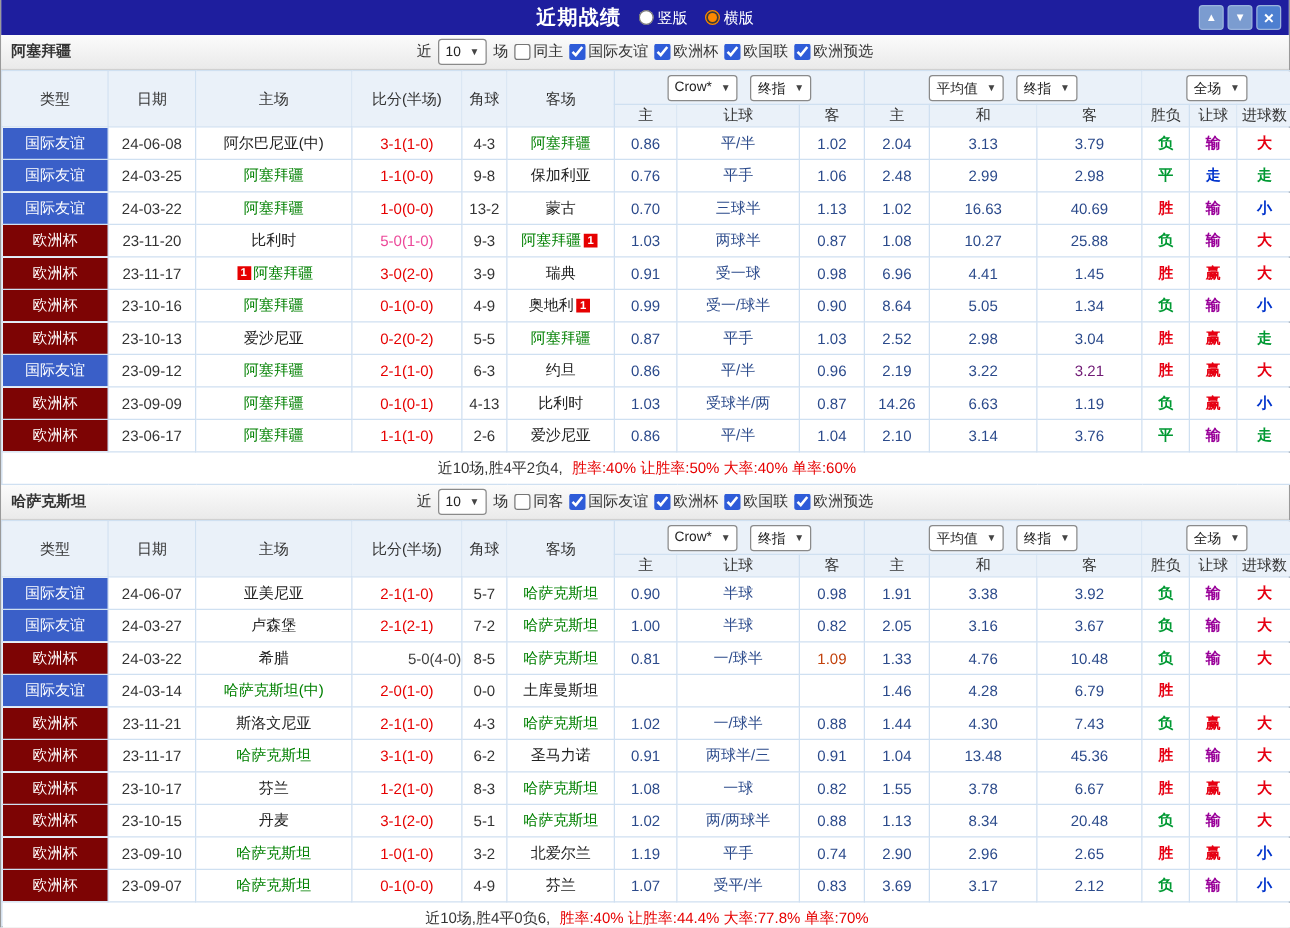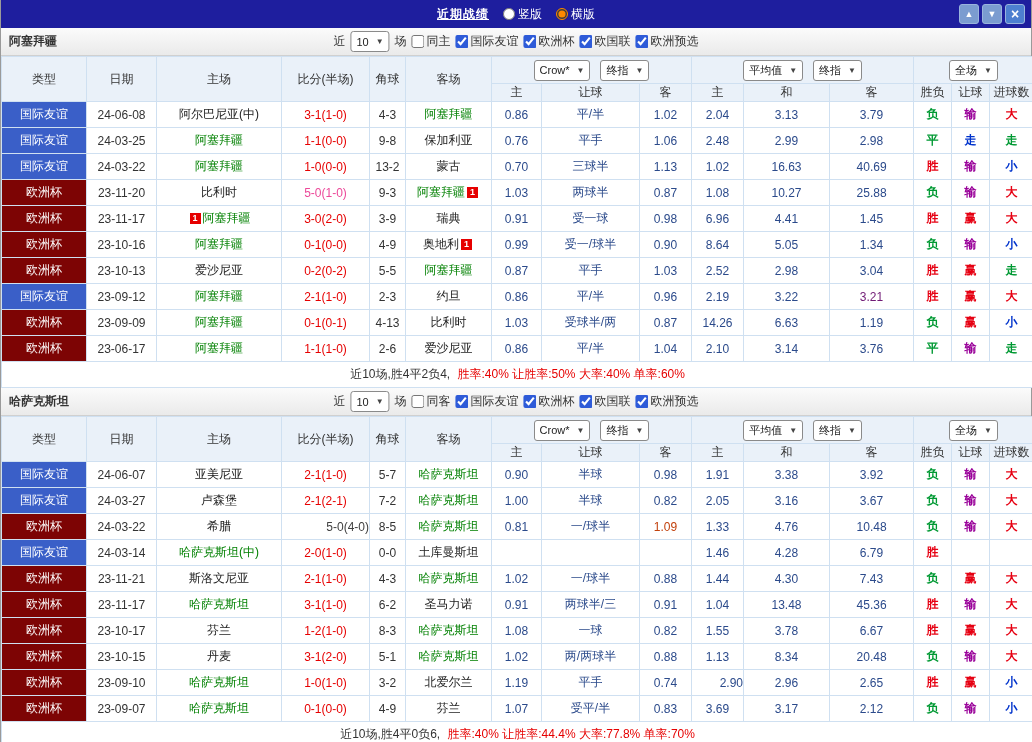--- a/index.html
+++ b/index.html
@@ -4,21 +4,21 @@
 <style>
   html,body{margin:0;padding:0;}
   body{
     width:1032px;height:742px;overflow:hidden;background:#fff;
     font-family:"Liberation Sans","DejaVu Sans",sans-serif;font-size:12px;color:#333;
   }
   .app{width:1032px;height:742px;box-sizing:border-box;border:1px solid #9a9a9a;border-top:none;}
   
   .titlebar{height:28px;background:#1e1e9e;display:flex;align-items:center;position:relative;}
   .tb-center{flex:1;display:flex;justify-content:center;align-items:center;gap:14px;color:#fff;}
-  .tb-title{font-weight:bold;font-size:12px;letter-spacing:1px;text-decoration:underline;}
+  .tb-title{font-weight:bold;font-size:16px;letter-spacing:1px;}
   .tb-radio{display:inline-flex;align-items:center;gap:3px;font-size:12px;color:#fff;cursor:pointer;}
   input[type=radio]{width:12px;height:12px;accent-color:#ff8800;margin:0;}
   .tb-buttons{position:absolute;right:6px;top:4px;display:flex;gap:3px;}
   .tb-btn{width:20px;height:20px;border:1px solid #9ab4dd;background:#7b9cd0;color:#fff;
     font-size:9px;line-height:17px;text-align:center;padding:0;border-radius:3px;cursor:pointer;}
   .tb-btn.close{background:#4d7fd0;font-size:14px;font-weight:bold;line-height:16px;}
   
   .band{height:27px;background:linear-gradient(#fbfbfb,#eaeaea);border-bottom:1px solid #d0d0d0;
     position:relative;display:flex;align-items:center;}
   .band-title{font-weight:bold;margin-left:8px;color:#333;}
@@ -288,21 +288,21 @@
             <td class="odds" style="color: rgb(43, 74, 139);">3.04</td>
             <td class="res" style="color: rgb(230, 0, 18);">胜</td>
             <td class="res" style="color: rgb(230, 0, 18);">赢</td>
             <td class="res" style="color: rgb(0, 153, 51);">走</td>
           </tr>
           <tr>
             <td class="lg" style="background: rgb(58, 95, 200);">国际友谊</td>
             <td>23-09-12</td>
             <td class="team"><span style="color: rgb(0, 128, 0);">阿塞拜疆</span></td>
             <td style="color: rgb(230, 0, 0);">2-1(1-0)</td>
-            <td>2-3</td>
+            <td>6-3</td>
             <td class="team"><span style="color: rgb(34, 34, 34);">约旦</span></td>
             <td class="odds" style="color: rgb(43, 74, 139);">0.86</td>
             <td class="odds" style="color: rgb(43, 74, 139);">平/半</td>
             <td class="odds" style="color: rgb(43, 74, 139);">0.96</td>
             <td class="odds" style="color: rgb(43, 74, 139);">2.19</td>
             <td class="odds" style="color: rgb(43, 74, 139);">3.22</td>
             <td class="odds" style="color: #701a75;">3.21</td>
             <td class="res" style="color: rgb(230, 0, 18);">胜</td>
             <td class="res" style="color: rgb(230, 0, 18);">赢</td>
             <td class="res" style="color: rgb(230, 0, 18);">大</td>
@@ -588,21 +588,21 @@
           <tr>
             <td class="lg" style="background: rgb(125, 4, 4);">欧洲杯</td>
             <td>23-09-10</td>
             <td class="team"><span style="color: rgb(0, 128, 0);">哈萨克斯坦</span></td>
             <td style="color: rgb(230, 0, 0);">1-0(1-0)</td>
             <td>3-2</td>
             <td class="team"><span style="color: rgb(34, 34, 34);">北爱尔兰</span></td>
             <td class="odds" style="color: rgb(43, 74, 139);">1.19</td>
             <td class="odds" style="color: rgb(43, 74, 139);">平手</td>
             <td class="odds" style="color: rgb(43, 74, 139);">0.74</td>
-            <td class="odds" style="color: rgb(43, 74, 139); text-align: right;">2.90</td>
+            <td class="odds" style="color: rgb(43, 74, 139);">2.90</td>
             <td class="odds" style="color: rgb(43, 74, 139);">2.96</td>
             <td class="odds" style="color: rgb(43, 74, 139);">2.65</td>
             <td class="res" style="color: rgb(230, 0, 18);">胜</td>
             <td class="res" style="color: rgb(230, 0, 18);">赢</td>
             <td class="res" style="color: rgb(0, 51, 204);">小</td>
           </tr>
           <tr>
             <td class="lg" style="background: rgb(125, 4, 4);">欧洲杯</td>
             <td>23-09-07</td>
             <td class="team"><span style="color: rgb(0, 128, 0);">哈萨克斯坦</span></td>

